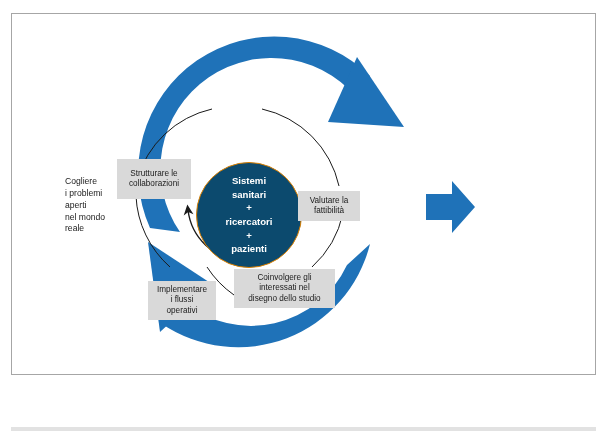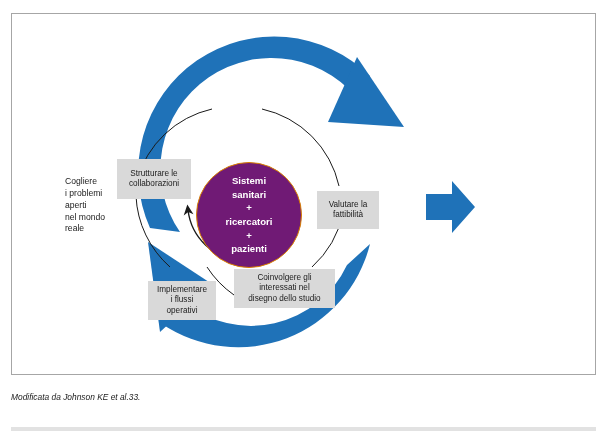--- a/index.html
+++ b/index.html
@@ -46,32 +46,32 @@
     text-align: center;
     display: flex;
     align-items: center;
     justify-content: center;
     padding: 3px 4px;
     white-space: pre-line;
   }
 
   .node-define      { left: 186px; top: 77px;  width: 75px;  height: 30px; }
   .node-structure   { left: 105px; top: 145px; width: 74px;  height: 40px; }
-  .node-feasibility { left: 305px; top: 177px; width: 62px;  height: 38px; }
+  .node-feasibility { left: 286px; top: 177px; width: 62px;  height: 30px; }
   .node-implement   { left: 136px; top: 254px; width: 68px;  height: 39px; margin-top: 13px; }
   .node-engage      { left: 222px; top: 255px; width: 101px; height: 39px; }
   .node-health      { left: 468px; top: 178px; width: 82px;  height: 30px; }
 
   
   .core-circle {
     position: absolute;
     left: 184px; top: 148px;
     width: 106px; height: 106px;
     border-radius: 50%;
-    background: #701a75;
+    background: #0c4a6e;
     border: 1px solid #d97f00;
     color: #ffffff;
     font-weight: bold;
     font-size: 9.6px;
     line-height: 1.42;
     text-align: center;
     display: flex;
     align-items: center;
     justify-content: center;
     white-space: pre-line;
@@ -198,18 +198,17 @@
     <div class="free-label label-capture">Cogliere
 i problemi
 aperti
 nel mondo
 reale</div>
 
 
   </div>
 
   <div class="caption">
-    <div class="caption-line2">Modificata da Johnson KE et al.33.</div>
   </div>
 
   <div class="bottom-rule"></div>
 
 </div>
 
 </body></html>

